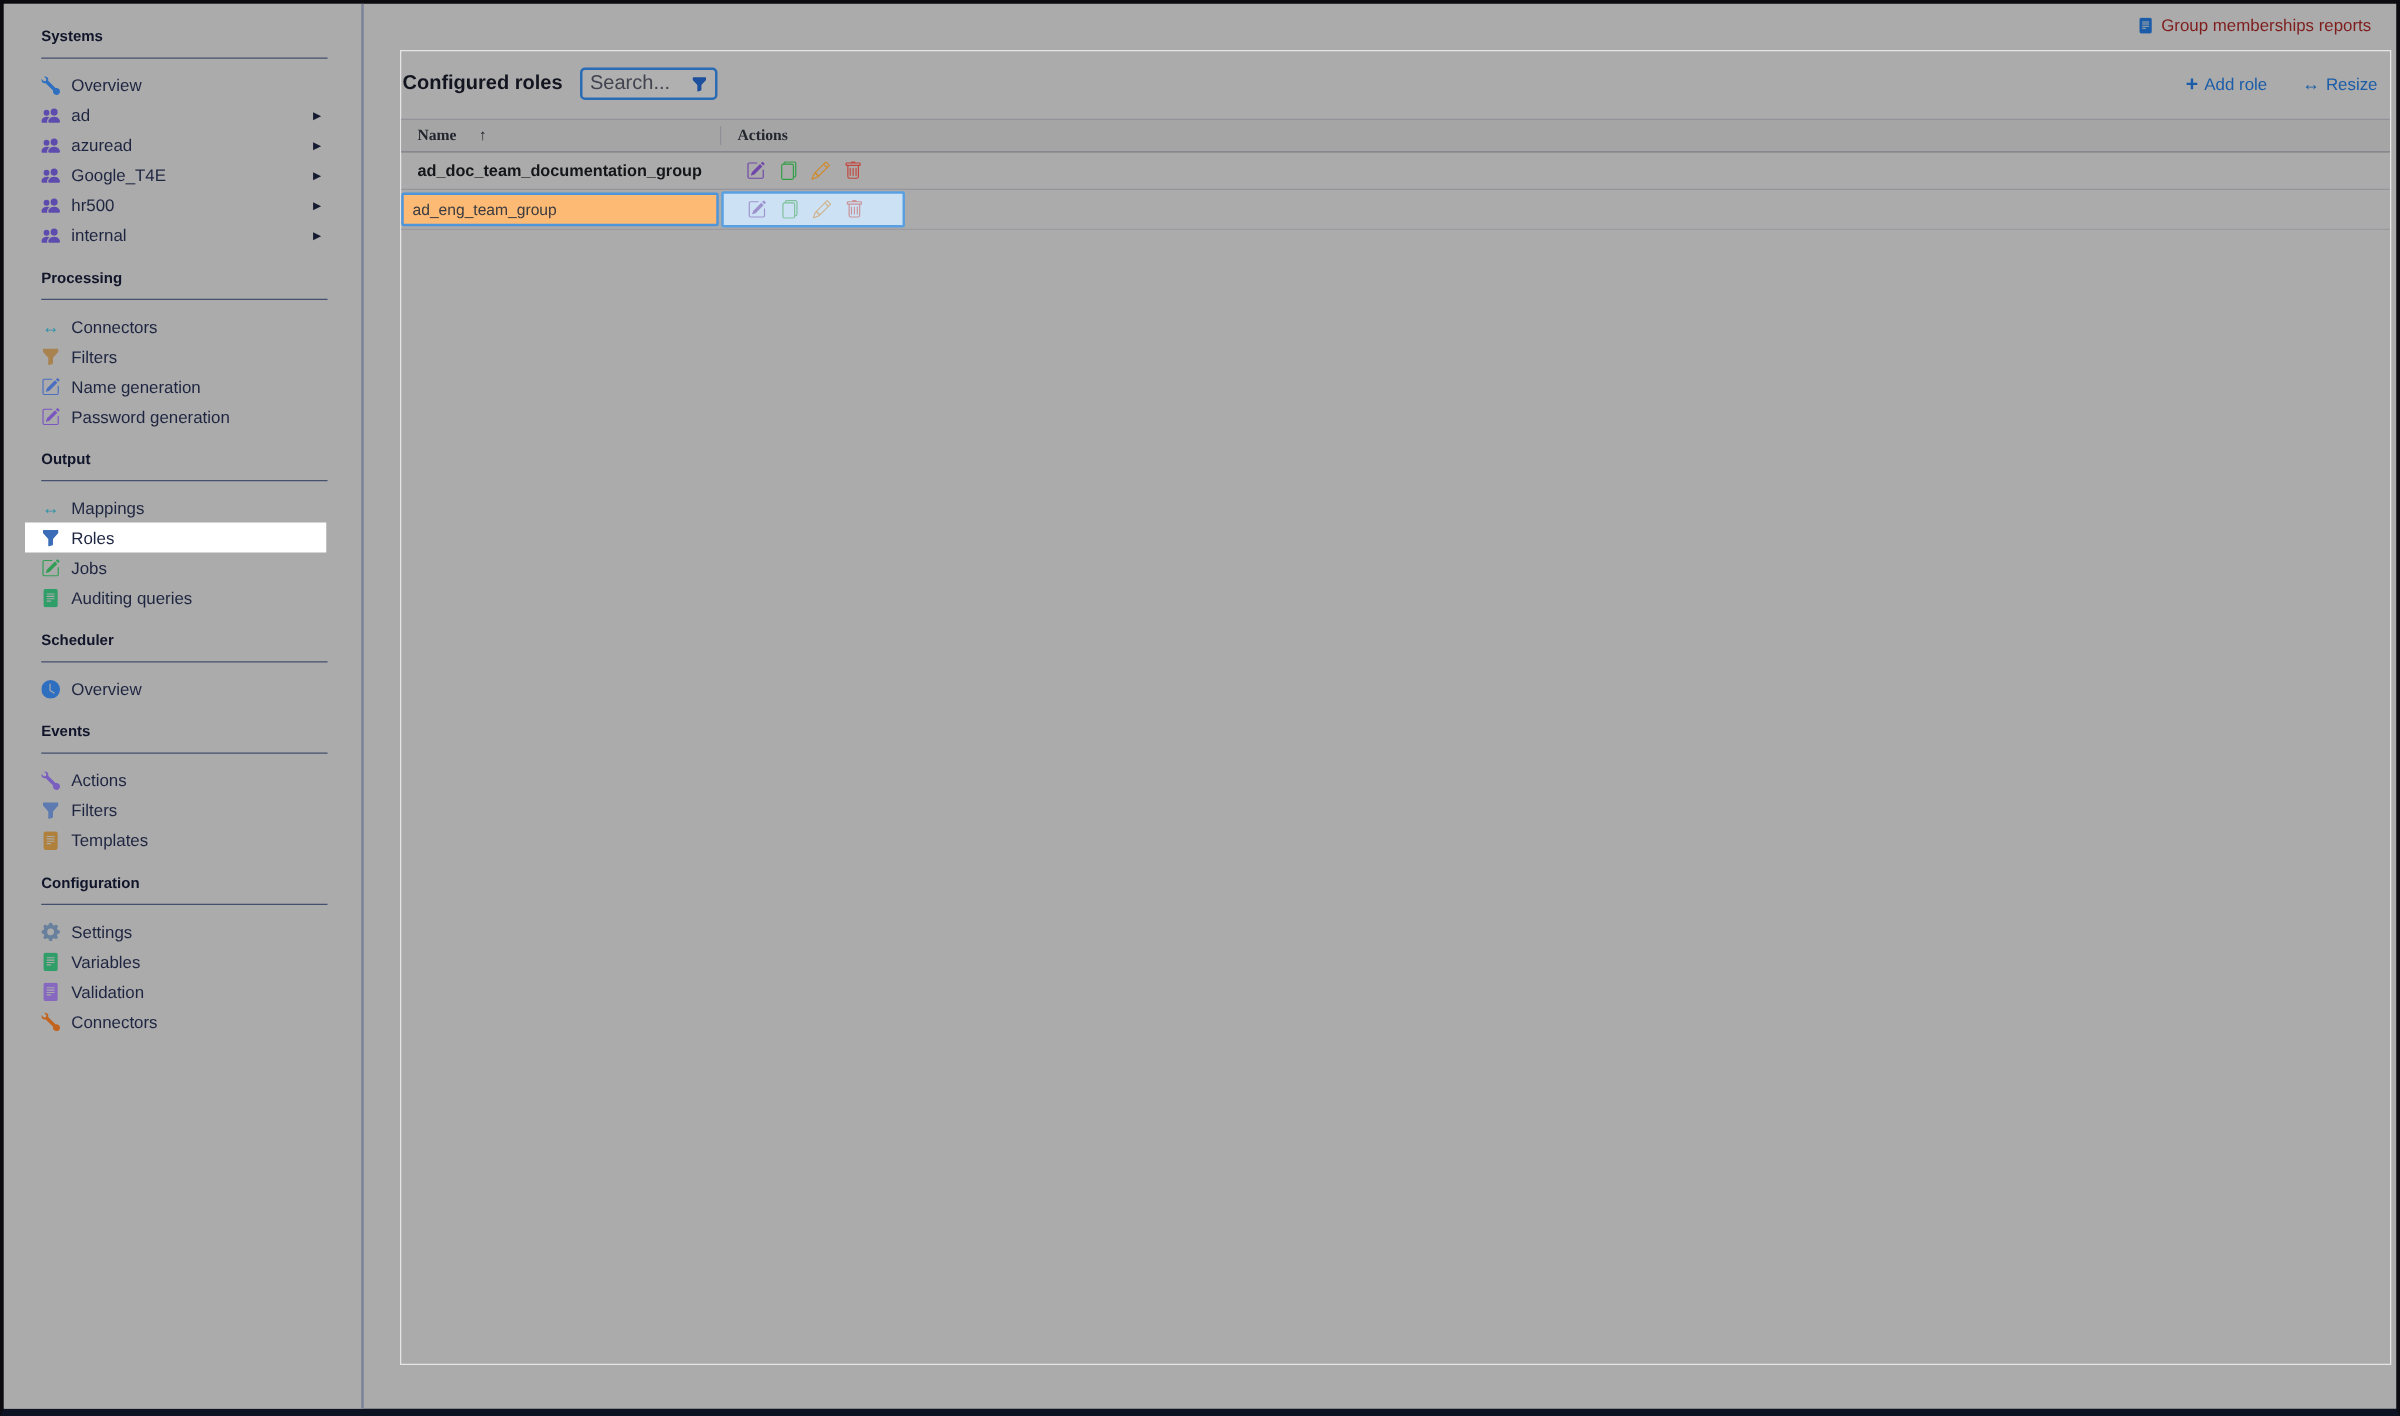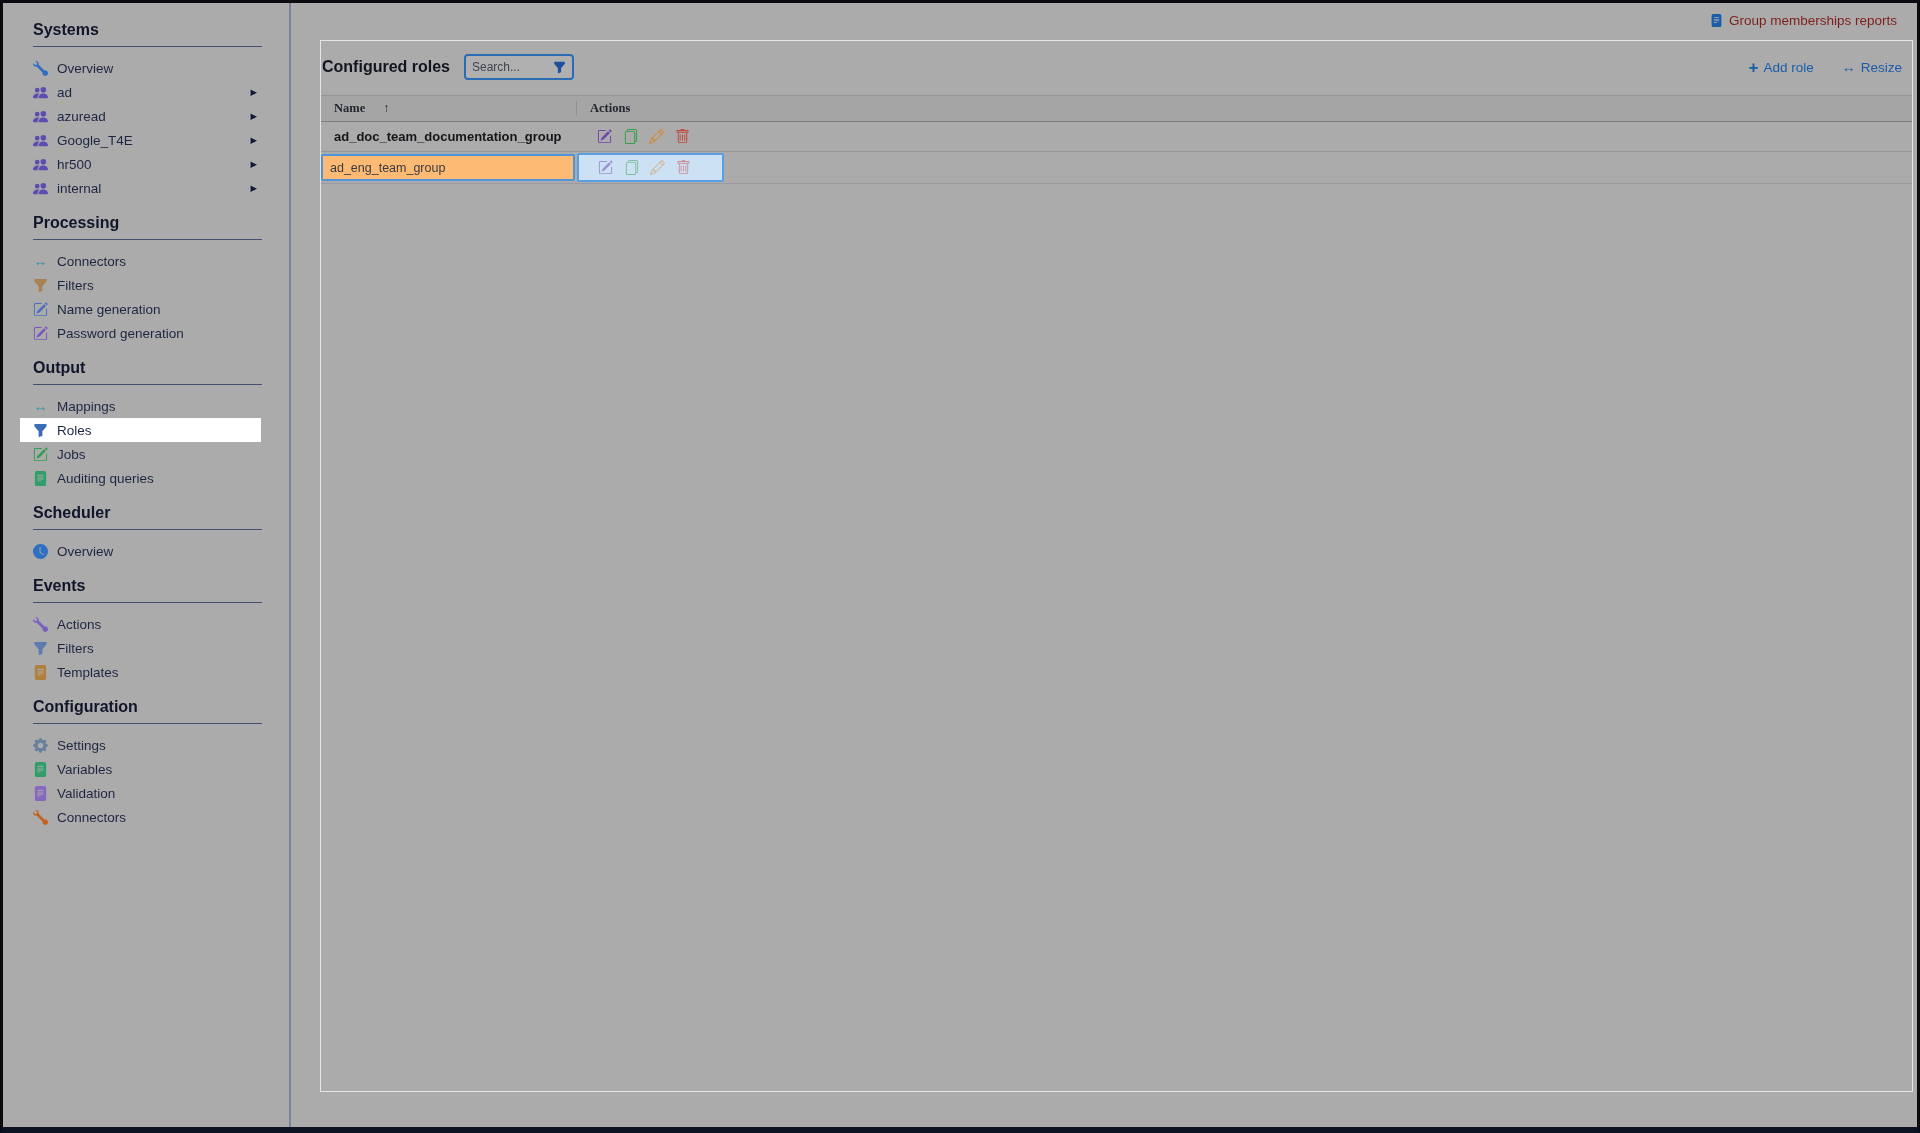--- a/index.html
+++ b/index.html
@@ -17,21 +17,21 @@
   
   .sidebar{
     position:absolute;left:0;top:0;bottom:0;width:288px;
     box-sizing:border-box;
     border-right:2px solid #7c8297;
     padding:17px 0 0 30px;
     background:#ababab;
   }
   .section{margin-top:13px;}
   .section:first-child{margin-top:0;}
-  .section-title{font-size:16px;line-height:19px;font-weight:700;color:#10152a;}
+  .section-title{font-size:12px;line-height:19px;font-weight:700;color:#10152a;}
   .rule{width:229px;height:1px;background:#454f6e;margin:7px 0 9px 0;}
   .item{
     display:flex;align-items:center;height:24px;width:228px;gap:9px;
     font-size:13.5px;color:#1e2540;cursor:pointer;
   }
   .item.selected{
     background:#ffffff;
     margin-left:-13px;padding-left:13px;width:228px;
   }
   .caret{margin-left:auto;font-size:8.5px;color:#141a30;padding-right:4px;}
@@ -66,21 +66,21 @@
     border:1px solid #e5e5e5;
   }
   .toolbar{display:flex;align-items:center;padding:13px 10px 0 1px;}
   .panel-title{font-size:16px;font-weight:700;color:#12151f;margin:0;}
   .searchbox{
     margin-left:14px;width:110px;height:26px;box-sizing:border-box;
     border:2px solid #2a6cb4;border-radius:4px;background:#b0b0b0;
     display:flex;align-items:center;padding:0 6px;
   }
   .searchbox input{
-    border:0;background:transparent;width:72px;font-size:12px;color:#33343c;
+    border:0;background:transparent;width:72px;font-size:16px;color:#33343c;
     outline:none;padding:0;font-family:inherit;
   }
   .searchbox input::placeholder{color:#41434e;opacity:1;}
   .searchbox .sicon{margin-left:auto;color:#1c4f9e;display:flex;}
   .spacer{flex:1;}
   .tool-link{
     display:flex;align-items:center;gap:5px;margin-left:28px;
     color:#1a5ca8;font-size:13.5px;cursor:pointer;text-decoration:none;
   }
   .plus{font-size:17px;font-weight:700;line-height:1;}

